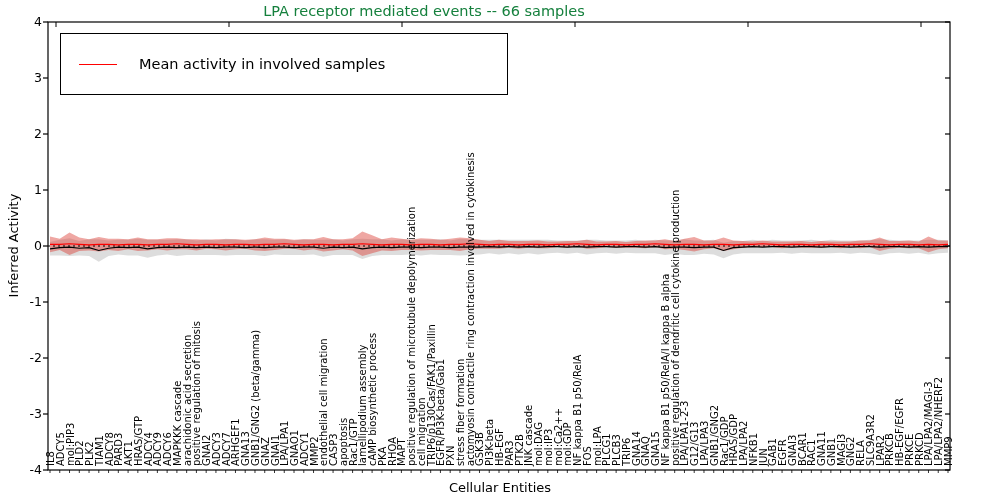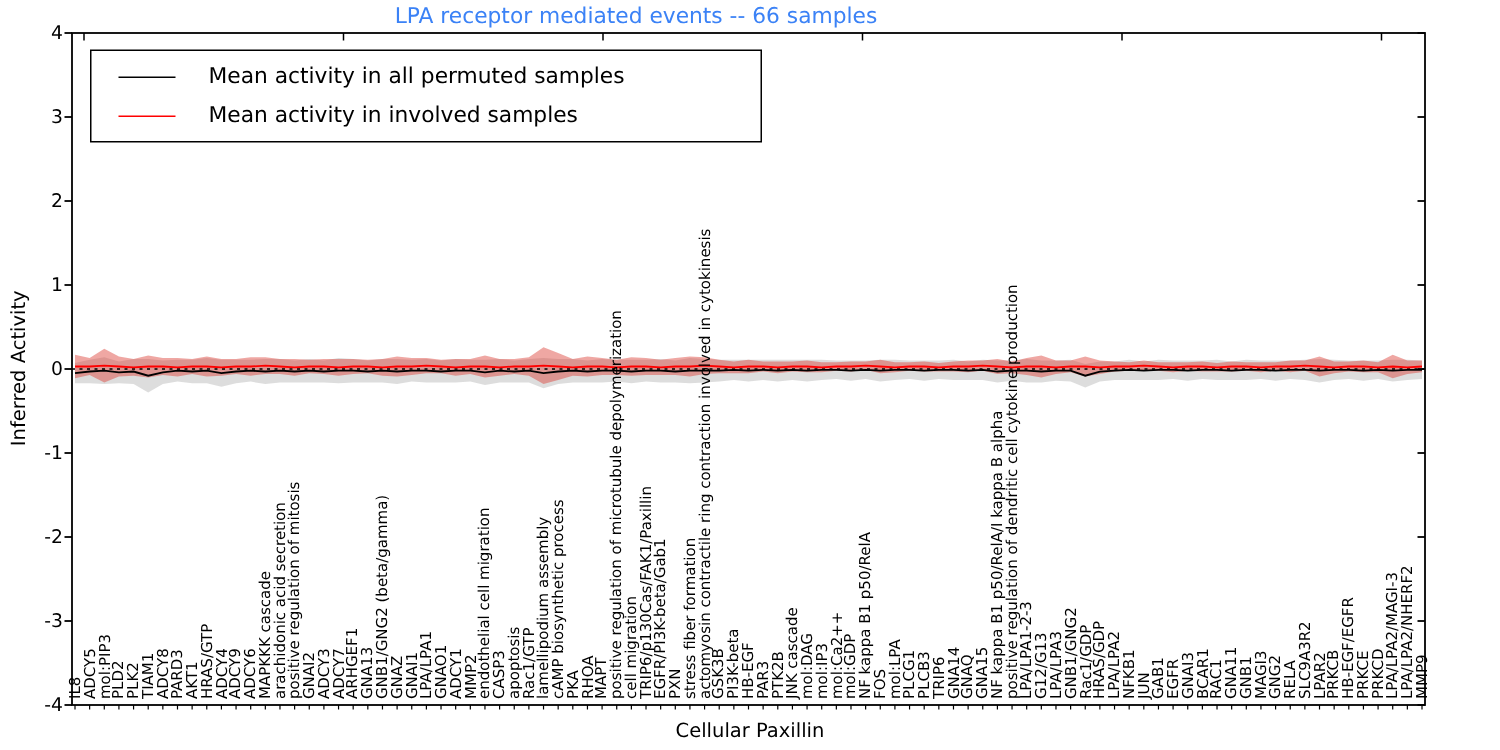--- a/index.html
+++ b/index.html
@@ -2,21 +2,21 @@
 <html><head>
 <meta charset="utf-8">
 <style>
   html,body{margin:0;padding:0;background:#ffffff;}
   #figure{
     position:relative;width:1000px;height:500px;background:#ffffff;
     font-family:"DejaVu Sans", sans-serif;color:#000;overflow:hidden;
   }
   .title{
     position:absolute;left:0;top:3px;width:848px;text-align:center;
-    font-size:14.5px;color:#3b82f6;
+    font-size:14.5px;color:#15803d;
   }
   .ylabel{
     position:absolute;left:-52px;top:238px;width:130px;text-align:center;
     font-size:13px;transform:rotate(-90deg);transform-origin:center center;
   }
   .xlabel{
     position:absolute;left:0;top:480px;width:1000px;text-align:center;
     font-size:13px;
   }
   .ytick{
@@ -35,21 +35,21 @@
   .legend-line{width:38px;height:0;border-top:1.6px solid #000;margin-left:18px;margin-right:22px;flex:0 0 auto;}
   .legend-label{font-size:14.5px;}
   svg{position:absolute;left:0;top:0;}
 </style>
 </head>
 <body>
 
 <div id="figure">
   <div class="title">LPA receptor mediated events -- 66 samples</div>
   <div class="ylabel">Inferred Activity</div>
-  <div class="xlabel">Cellular Paxillin</div>
+  <div class="xlabel">Cellular Entities</div>
 
   <div id="plot">
       <svg width="1000" height="500">
         <polygon points="50,242.08 59.76086956521739,239.84 69.52173913043478,238.16 79.28260869565217,240.96 89.04347826086956,239.28 98.80434782608695,239.28 108.56521739130434,240.4 118.32608695652173,239.84 128.08695652173913,239.84 137.8478260869565,238.72 147.6086956521739,239.84 157.3695652173913,239.84 167.1304347826087,239.84 176.89130434782606,239.28 186.65217391304347,239.28 196.41304347826087,240.4 206.17391304347825,239.28 215.93478260869563,240.4 225.69565217391303,238.72 235.45652173913044,239.28 245.2173913043478,240.4 254.9782608695652,239.28 264.7391304347826,239.28 274.5,239.84 284.2608695652174,239.28 294.02173913043475,240.4 303.78260869565213,239.28 313.54347826086956,239.84 323.30434782608694,239.84 333.0652173913043,239.28 342.82608695652175,240.4 352.5869565217391,239.28 362.3478260869565,238.72 372.1086956521739,239.28 381.86956521739125,239.28 391.6304347826087,240.4 401.39130434782606,239.28 411.15217391304344,239.84 420.9130434782609,239.84 430.67391304347825,239.84 440.4347826086956,239.28 450.195652173913,240.4 459.9565217391304,238.72 469.7173913043478,239.28 479.4782608695652,239.84 489.23913043478257,239.84 499,239.84 508.7608695652174,239.84 518.5217391304348,239.84 528.2826086956521,239.84 538.0434782608695,239.84 547.804347826087,239.84 557.5652173913043,240.4 567.3260869565217,240.4 577.0869565217391,240.4 586.8478260869565,239.84 596.6086956521739,239.84 606.3695652173913,240.4 616.1304347826086,240.4 625.891304347826,240.4 635.6521739130435,239.84 645.4130434782609,240.96 655.1739130434783,239.84 664.9347826086956,240.4 674.695652173913,240.4 684.4565217391304,239.28 694.2173913043478,240.4 703.9782608695651,240.4 713.7391304347825,239.84 723.5,242.64 733.2608695652174,240.96 743.0217391304348,240.96 752.7826086956521,239.84 762.5434782608695,240.96 772.3043478260869,239.84 782.0652173913043,240.4 791.8260869565217,240.4 801.5869565217391,240.4 811.3478260869565,239.84 821.1086956521739,240.96 830.8695652173913,239.84 840.6304347826086,240.4 850.391304347826,240.4 860.1521739130434,240.4 869.9130434782608,239.84 879.6739130434783,239.28 889.4347826086956,239.84 899.195652173913,240.4 908.9565217391304,240.4 918.7173913043478,240.4 928.4782608695651,239.84 938.2391304347825,239.84 948,240.4 948,252.72 938.2391304347825,253.28 928.4782608695651,254.4 918.7173913043478,252.72 908.9565217391304,253.84 899.195652173913,252.72 889.4347826086956,253.28 879.6739130434783,254.96 869.9130434782608,253.28 860.1521739130434,252.72 850.391304347826,253.84 840.6304347826086,252.72 830.8695652173913,253.28 821.1086956521739,253.28 811.3478260869565,253.28 801.5869565217391,252.72 791.8260869565217,253.84 782.0652173913043,252.72 772.3043478260869,253.28 762.5434782608695,253.28 752.7826086956521,253.28 743.0217391304348,253.28 733.2608695652174,254.4 723.5,258.32 713.7391304347825,254.4 703.9782608695651,253.84 694.2173913043478,254.96 684.4565217391304,254.96 674.695652173913,253.84 664.9347826086956,254.96 655.1739130434783,253.28 645.4130434782609,253.28 635.6521739130435,253.28 625.891304347826,252.72 616.1304347826086,253.84 606.3695652173913,252.72 596.6086956521739,253.28 586.8478260869565,254.4 577.0869565217391,252.72 567.3260869565217,253.84 557.5652173913043,252.72 547.804347826087,253.28 538.0434782608695,254.4 528.2826086956521,253.28 518.5217391304348,254.4 508.7608695652174,253.28 499,254.4 489.23913043478257,253.28 479.4782608695652,254.4 469.7173913043478,254.96 459.9565217391304,255.52 450.195652173913,254.96 440.4347826086956,254.96 430.67391304347825,254.4 420.9130434782609,255.52 411.15217391304344,254.4 401.39130434782606,254.96 391.6304347826087,254.96 381.86956521739125,254.96 372.1086956521739,256.08 362.3478260869565,258.88 352.5869565217391,254.96 342.82608695652175,254.96 333.0652173913043,254.96 323.30434782608694,256.64 313.54347826086956,254.4 303.78260869565213,254.96 294.02173913043475,254.96 284.2608695652174,254.96 274.5,254.4 264.7391304347826,256.08 254.9782608695652,254.96 245.2173913043478,254.96 235.45652173913044,254.96 225.69565217391303,255.52 215.93478260869563,254.96 206.17391304347825,254.96 196.41304347826087,254.96 186.65217391304347,254.96 176.89130434782606,256.08 167.1304347826087,254.4 157.3695652173913,255.52 147.6086956521739,257.76 137.8478260869565,255.52 128.08695652173913,255.52 118.32608695652173,254.4 108.56521739130434,256.08 98.80434782608695,261.68 89.04347826086956,256.08 79.28260869565217,255.52 69.52173913043478,256.08 59.76086956521739,255.52 50,255.52" fill="#b4b4b4" fill-opacity="0.45" stroke="none"></polygon>
         <polygon points="50,236.48 59.76086956521739,238.72 69.52173913043478,232.56 79.28260869565217,237.6 89.04347826086956,239.28 98.80434782608695,237.04 108.56521739130434,238.72 118.32608695652173,238.72 128.08695652173913,239.28 137.8478260869565,237.6 147.6086956521739,239.28 157.3695652173913,239.28 167.1304347826087,238.16 176.89130434782606,238.16 186.65217391304347,239.28 196.41304347826087,239.28 206.17391304347825,239.84 215.93478260869563,239.28 225.69565217391303,239.28 235.45652173913044,239.28 245.2173913043478,239.84 254.9782608695652,239.28 264.7391304347826,237.6 274.5,238.72 284.2608695652174,238.72 294.02173913043475,239.84 303.78260869565213,239.28 313.54347826086956,239.28 323.30434782608694,237.04 333.0652173913043,239.28 342.82608695652175,239.28 352.5869565217391,238.16 362.3478260869565,231.44 372.1086956521739,235.36 381.86956521739125,239.28 391.6304347826087,237.6 401.39130434782606,238.72 411.15217391304344,239.84 420.9130434782609,238.16 430.67391304347825,238.72 440.4347826086956,239.84 450.195652173913,238.72 459.9565217391304,237.6 469.7173913043478,238.16 479.4782608695652,239.84 489.23913043478257,240.96 499,239.84 508.7608695652174,240.96 518.5217391304348,240.96 528.2826086956521,240.96 538.0434782608695,240.4 547.804347826087,241.52 557.5652173913043,241.52 567.3260869565217,240.96 577.0869565217391,240.96 586.8478260869565,239.84 596.6086956521739,241.52 606.3695652173913,241.52 616.1304347826086,240.96 625.891304347826,242.08 635.6521739130435,240.96 645.4130434782609,240.4 655.1739130434783,240.4 664.9347826086956,239.28 674.695652173913,240.96 684.4565217391304,238.72 694.2173913043478,237.04 703.9782608695651,240.4 713.7391304347825,240.4 723.5,237.6 733.2608695652174,240.4 743.0217391304348,240.96 752.7826086956521,241.52 762.5434782608695,240.4 772.3043478260869,241.52 782.0652173913043,241.52 791.8260869565217,241.52 801.5869565217391,240.96 811.3478260869565,242.08 821.1086956521739,240.96 830.8695652173913,241.52 840.6304347826086,241.52 850.391304347826,241.52 860.1521739130434,240.4 869.9130434782608,240.4 879.6739130434783,237.6 889.4347826086956,240.96 899.195652173913,240.96 908.9565217391304,240.4 918.7173913043478,241.52 928.4782608695651,236.48 938.2391304347825,240.4 948,240.4 948,248.24 938.2391304347825,249.36 928.4782608695651,252.16 918.7173913043478,248.24 908.9565217391304,248.24 899.195652173913,247.68 889.4347826086956,248.8 879.6739130434783,251.04 869.9130434782608,247.12 860.1521739130434,248.24 850.391304347826,247.12 840.6304347826086,248.24 830.8695652173913,247.12 821.1086956521739,247.68 811.3478260869565,247.68 801.5869565217391,247.68 791.8260869565217,247.12 782.0652173913043,248.24 772.3043478260869,247.12 762.5434782608695,247.12 752.7826086956521,247.12 743.0217391304348,247.68 733.2608695652174,249.36 723.5,251.04 713.7391304347825,248.24 703.9782608695651,249.36 694.2173913043478,251.6 684.4565217391304,249.92 674.695652173913,248.8 664.9347826086956,249.36 655.1739130434783,247.12 645.4130434782609,248.24 635.6521739130435,247.68 625.891304347826,247.68 616.1304347826086,247.68 606.3695652173913,247.12 596.6086956521739,248.24 586.8478260869565,248.8 577.0869565217391,246.56 567.3260869565217,247.68 557.5652173913043,247.12 547.804347826087,248.24 538.0434782608695,248.24 528.2826086956521,247.68 518.5217391304348,248.8 508.7608695652174,247.68 499,248.8 489.23913043478257,248.8 479.4782608695652,248.8 469.7173913043478,249.36 459.9565217391304,251.04 450.195652173913,249.92 440.4347826086956,249.92 430.67391304347825,249.92 420.9130434782609,250.48 411.15217391304344,249.92 401.39130434782606,249.92 391.6304347826087,251.04 381.86956521739125,250.48 372.1086956521739,253.28 362.3478260869565,256.08 352.5869565217391,250.48 342.82608695652175,249.36 333.0652173913043,250.48 323.30434782608694,251.6 313.54347826086956,249.36 303.78260869565213,250.48 294.02173913043475,248.8 284.2608695652174,248.8 274.5,249.92 264.7391304347826,251.04 254.9782608695652,250.48 245.2173913043478,248.8 235.45652173913044,249.36 225.69565217391303,250.48 215.93478260869563,249.36 206.17391304347825,248.8 196.41304347826087,250.48 186.65217391304347,249.36 176.89130434782606,249.36 167.1304347826087,250.48 157.3695652173913,249.36 147.6086956521739,250.48 137.8478260869565,251.04 128.08695652173913,249.36 118.32608695652173,251.04 108.56521739130434,249.92 98.80434782608695,251.6 89.04347826086956,250.48 79.28260869565217,251.04 69.52173913043478,254.96 59.76086956521739,249.92 50,252.16" fill="#dc3c32" fill-opacity="0.45" stroke="none"></polygon>
         <polyline points="48,246 950,246" fill="none" stroke="#000000" stroke-width="1" stroke-dasharray="2,3"></polyline>
         <polyline points="50,248.8 59.76086956521739,247.68 69.52173913043478,247.12 79.28260869565217,248.24 89.04347826086956,247.68 98.80434782608695,250.48 108.56521739130434,248.24 118.32608695652173,247.12 128.08695652173913,247.68 137.8478260869565,247.12 147.6086956521739,248.8 157.3695652173913,247.68 167.1304347826087,247.12 176.89130434782606,247.68 186.65217391304347,247.12 196.41304347826087,247.68 206.17391304347825,247.12 215.93478260869563,247.68 225.69565217391303,247.12 235.45652173913044,247.12 245.2173913043478,247.68 254.9782608695652,247.12 264.7391304347826,247.68 274.5,247.12 284.2608695652174,247.12 294.02173913043475,247.68 303.78260869565213,247.12 313.54347826086956,247.12 323.30434782608694,248.24 333.0652173913043,247.12 342.82608695652175,247.68 352.5869565217391,247.12 362.3478260869565,248.8 372.1086956521739,247.68 381.86956521739125,247.12 391.6304347826087,247.68 401.39130434782606,247.12 411.15217391304344,247.12 420.9130434782609,247.68 430.67391304347825,247.12 440.4347826086956,247.12 450.195652173913,247.68 459.9565217391304,247.12 469.7173913043478,247.12 479.4782608695652,247.12 489.23913043478257,246.56 499,247.12 508.7608695652174,246.56 518.5217391304348,247.12 528.2826086956521,246.56 538.0434782608695,247.12 547.804347826087,246.56 557.5652173913043,246.56 567.3260869565217,247.12 577.0869565217391,246.56 586.8478260869565,247.12 596.6086956521739,246.56 606.3695652173913,246.56 616.1304347826086,247.12 625.891304347826,246.56 635.6521739130435,246.56 645.4130434782609,247.12 655.1739130434783,246.56 664.9347826086956,247.68 674.695652173913,247.12 684.4565217391304,247.12 694.2173913043478,247.68 703.9782608695651,247.12 713.7391304347825,247.12 723.5,250.48 733.2608695652174,247.68 743.0217391304348,247.12 752.7826086956521,246.56 762.5434782608695,247.12 772.3043478260869,246.56 782.0652173913043,246.56 791.8260869565217,247.12 801.5869565217391,246.56 811.3478260869565,246.56 821.1086956521739,247.12 830.8695652173913,246.56 840.6304347826086,246.56 850.391304347826,247.12 860.1521739130434,246.56 869.9130434782608,246.56 879.6739130434783,247.12 889.4347826086956,246.56 899.195652173913,246.56 908.9565217391304,247.12 918.7173913043478,246.56 928.4782608695651,247.12 938.2391304347825,246.56 948,246.56" fill="none" stroke="#000000" stroke-width="1.2"></polyline>
         <polyline points="50,244.32 59.76086956521739,244.32 69.52173913043478,243.76 79.28260869565217,244.32 89.04347826086956,244.88 98.80434782608695,244.32 108.56521739130434,244.32 118.32608695652173,244.88 128.08695652173913,244.32 137.8478260869565,244.32 147.6086956521739,244.88 157.3695652173913,244.32 167.1304347826087,244.32 176.89130434782606,243.76 186.65217391304347,244.32 196.41304347826087,244.88 206.17391304347825,244.32 215.93478260869563,244.32 225.69565217391303,244.88 235.45652173913044,244.32 245.2173913043478,244.32 254.9782608695652,244.88 264.7391304347826,244.32 274.5,244.32 284.2608695652174,243.76 294.02173913043475,244.32 303.78260869565213,244.88 313.54347826086956,244.32 323.30434782608694,244.32 333.0652173913043,244.88 342.82608695652175,244.32 352.5869565217391,244.32 362.3478260869565,243.76 372.1086956521739,244.32 381.86956521739125,244.88 391.6304347826087,244.32 401.39130434782606,244.32 411.15217391304344,244.88 420.9130434782609,244.32 430.67391304347825,244.32 440.4347826086956,244.88 450.195652173913,244.32 459.9565217391304,244.32 469.7173913043478,243.76 479.4782608695652,244.32 489.23913043478257,244.88 499,244.32 508.7608695652174,244.32 518.5217391304348,244.88 528.2826086956521,244.32 538.0434782608695,244.32 547.804347826087,244.88 557.5652173913043,244.32 567.3260869565217,244.32 577.0869565217391,243.76 586.8478260869565,244.32 596.6086956521739,244.88 606.3695652173913,244.32 616.1304347826086,244.32 625.891304347826,244.88 635.6521739130435,244.32 645.4130434782609,244.32 655.1739130434783,243.76 664.9347826086956,244.32 674.695652173913,244.88 684.4565217391304,244.32 694.2173913043478,244.32 703.9782608695651,244.88 713.7391304347825,244.32 723.5,244.32 733.2608695652174,244.88 743.0217391304348,244.32 752.7826086956521,244.32 762.5434782608695,243.76 772.3043478260869,244.32 782.0652173913043,244.88 791.8260869565217,244.32 801.5869565217391,244.32 811.3478260869565,244.88 821.1086956521739,244.32 830.8695652173913,244.32 840.6304347826086,244.88 850.391304347826,244.32 860.1521739130434,244.32 869.9130434782608,243.76 879.6739130434783,244.32 889.4347826086956,244.88 899.195652173913,244.32 908.9565217391304,244.32 918.7173913043478,244.88 928.4782608695651,244.32 938.2391304347825,244.88 948,244.32" fill="none" stroke="#ff0000" stroke-width="1.2"></polyline>
         <rect x="48" y="22" width="902" height="448" fill="none" stroke="#000" stroke-width="1.2"></rect>
         <line x1="43" y1="470" x2="48" y2="470" stroke="#000" stroke-width="1.2"></line>
@@ -273,21 +273,17 @@
       <span class="xcat" style="left: 894.196px; top: 466px;">HB-EGF/EGFR</span>
       <span class="xcat" style="left: 903.957px; top: 466px;">PRKCE</span>
       <span class="xcat" style="left: 913.717px; top: 466px;">PRKCD</span>
       <span class="xcat" style="left: 923.478px; top: 466px;">LPA/LPA2/MAGI-3</span>
       <span class="xcat" style="left: 933.239px; top: 466px;">LPA/LPA2/NHERF2</span>
       <span class="xcat" style="left: 943px; top: 466px;">MMP9</span>
     </div>
 
   <div class="legend">
     <div class="legend-row">
-      <span class="legend-line" id="leg-line-0" style="border-top-color: rgb(0, 0, 0);"></span>
-      <span class="legend-label">Mean activity in all permuted samples</span>
-    </div>
-    <div class="legend-row">
       <span class="legend-line" id="leg-line-1" style="border-top-color: rgb(255, 0, 0);"></span>
       <span class="legend-label">Mean activity in involved samples</span>
     </div>
   </div>
 </div>
 
 </body></html>

